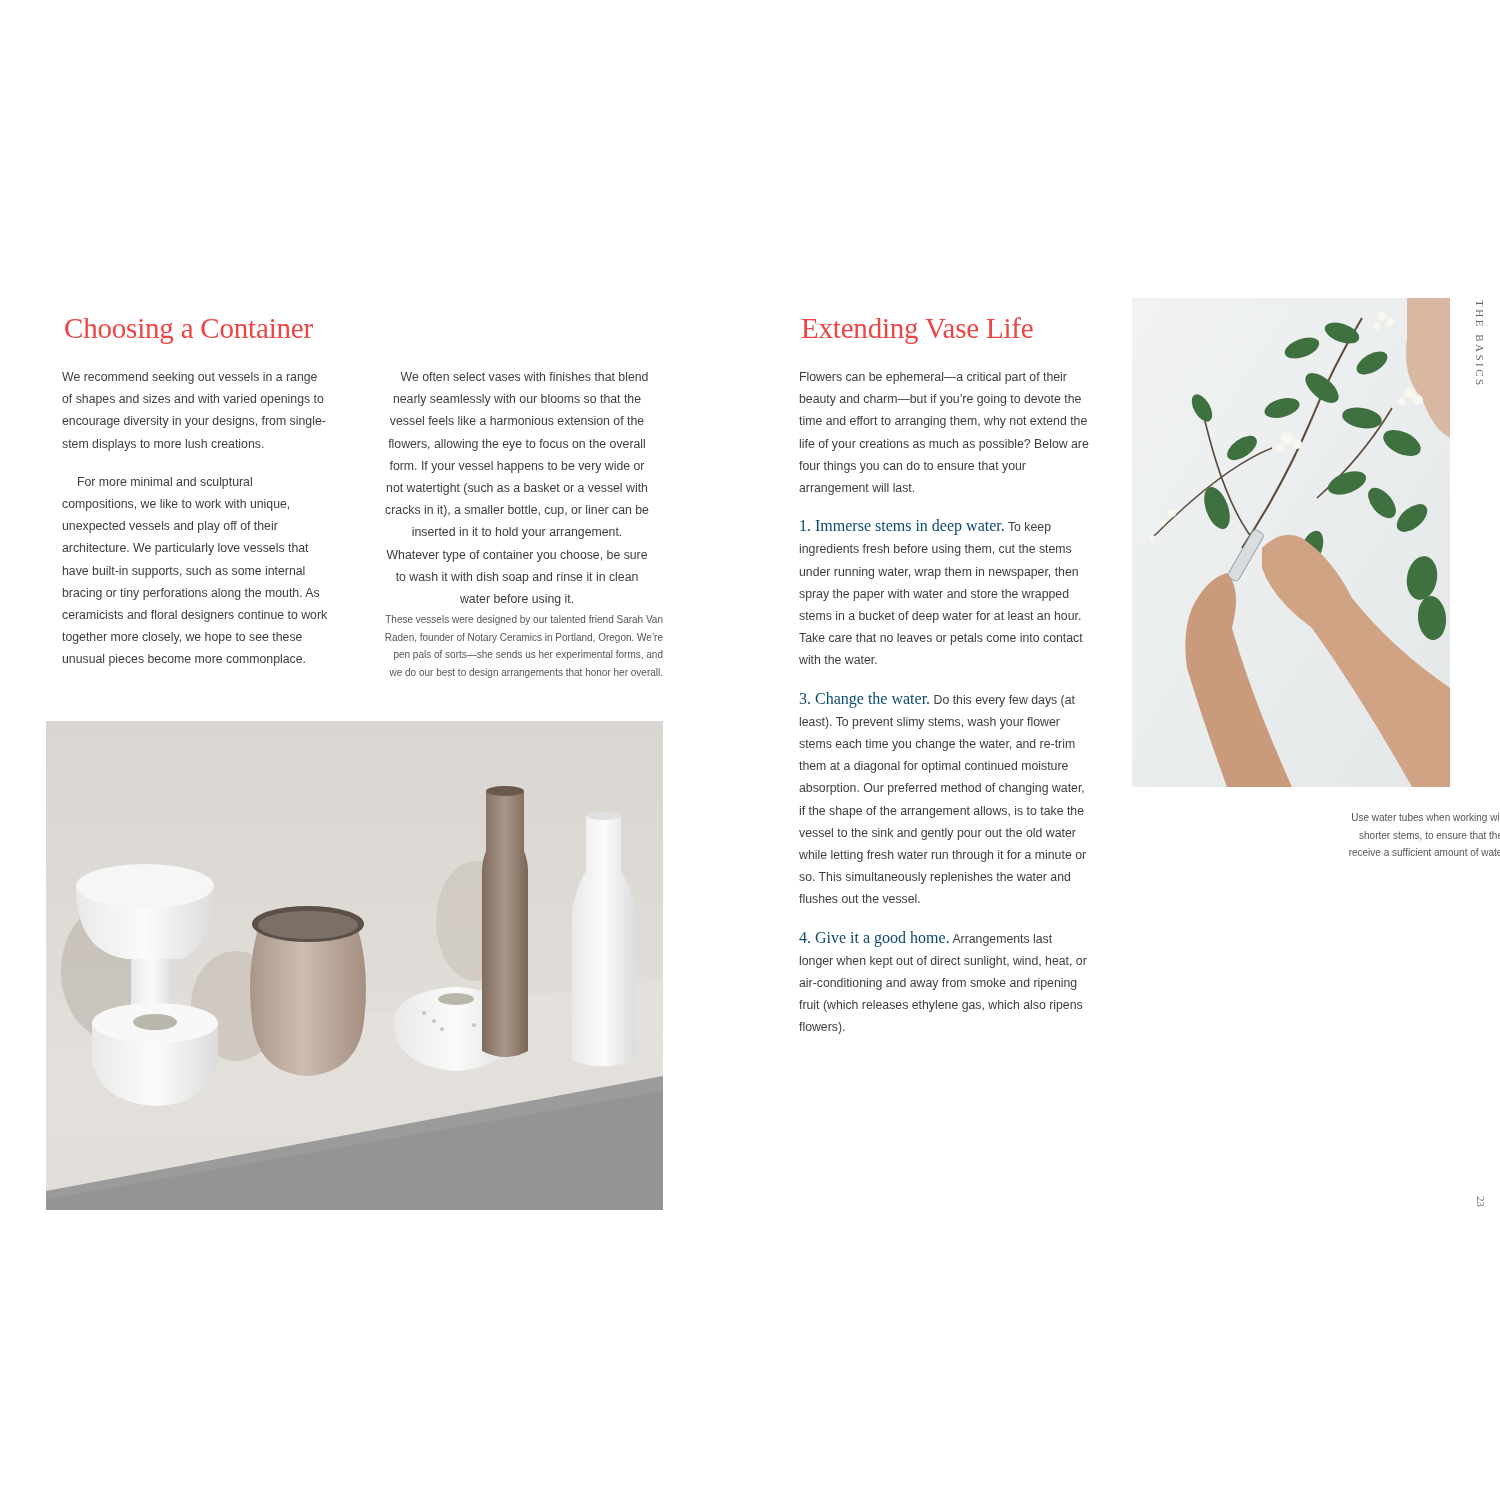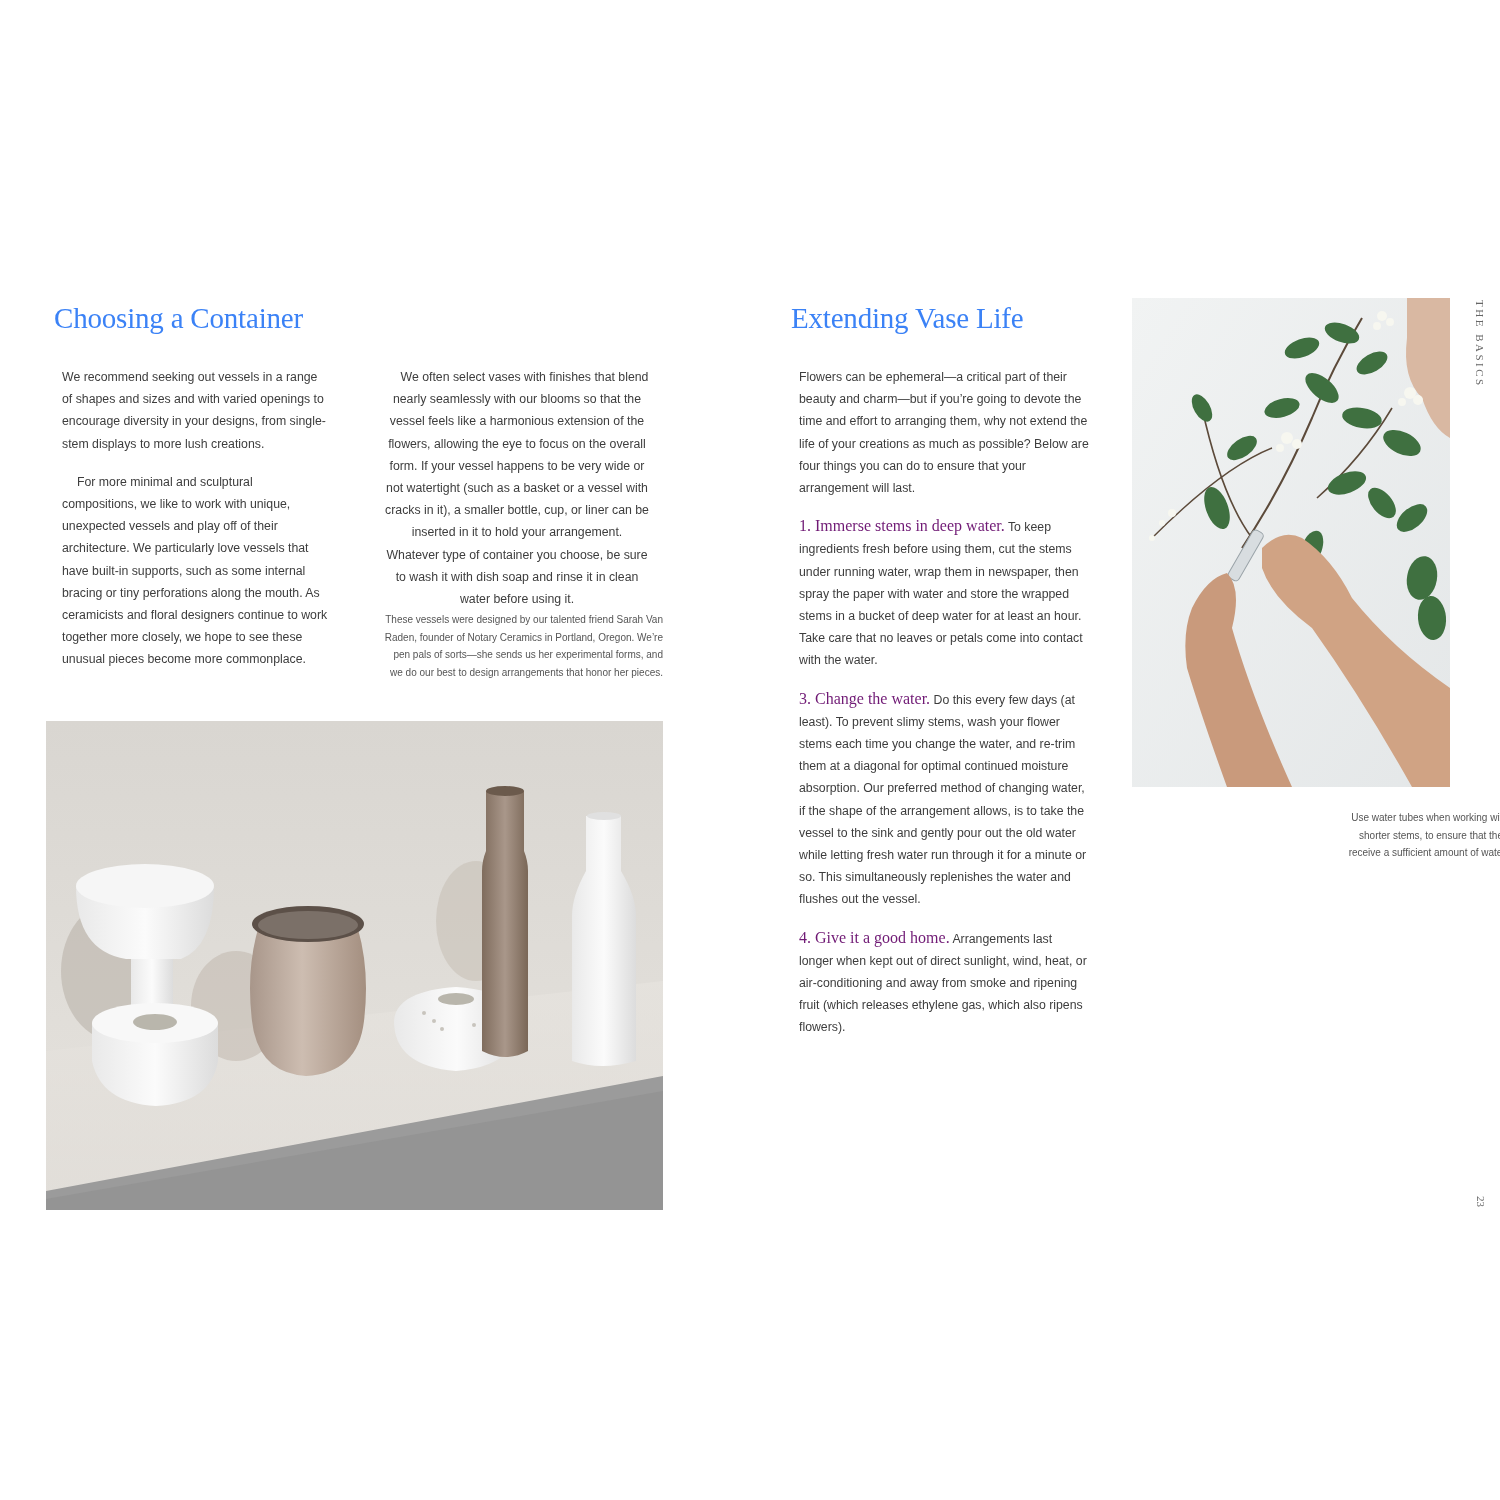--- a/index.html
+++ b/index.html
@@ -1,43 +1,43 @@
 <!DOCTYPE html>
 <html><head>
 <meta charset="utf-8">
 <style>
   html, body { margin:0; padding:0; background:#ffffff; }
   body { width:1500px; height:1500px; position:relative; overflow:hidden; color:#3a3a3a; }
   .abs { position:absolute; }
-  h2 { margin:8px; font-weight:normal; font-family:"Liberation Serif","DejaVu Serif",serif; font-size:29px; color:#3b82f6; letter-spacing:-0.2px; }
+  h2 { margin:18px; font-weight:normal; font-family:"Liberation Serif","DejaVu Serif",serif; font-size:29px; color:#ef4444; letter-spacing:-0.2px; }
   .body-text { font-family:"Liberation Sans","DejaVu Sans",sans-serif; font-size:12.3px; line-height:22.2px; color:#3d3d3d; }
   .body-text p { margin:16px; }
   .indent { text-indent:15px; }
   .caption { font-family:"Liberation Sans","DejaVu Sans",sans-serif; font-size:10px; line-height:17.5px; color:#555; text-align:right; }
   .step { margin-top:22px; }
-  .step-title { font-family:"Liberation Serif","DejaVu Serif",serif; font-size:16px; color:#701a75; }
+  .step-title { font-family:"Liberation Serif","DejaVu Serif",serif; font-size:16px; color:#0c4a6e; }
   .runner { writing-mode:vertical-rl; font-family:"Liberation Serif","DejaVu Serif",serif; font-size:11px; letter-spacing:2.5px; color:#666; }
   .folio { writing-mode:vertical-rl; font-family:"Liberation Serif","DejaVu Serif",serif; font-size:11px; color:#666; }
   .photo { overflow:hidden; }
 </style>
 </head>
 <body>
 
 <h2 class="abs" style="left:46px; top:294px;">Choosing a Container</h2>
 
 <div class="abs body-text" style="left:46px; top:350px; width:300px;">
   <p>We recommend seeking out vessels in a range of shapes and sizes and with varied openings to encourage diversity in your designs, from single-stem displays to more lush creations.</p>
   <p class="indent">For more minimal and sculptural compositions, we like to work with unique, unexpected vessels and play off of their architecture. We particularly love vessels that have built-in supports, such as some internal bracing or tiny perforations along the mouth. As ceramicists and floral designers continue to work together more closely, we hope to see these unusual pieces become more commonplace.</p>
 </div>
 
 <div class="abs body-text" style="left:369px; top:350px; width:296px;text-align:center;">
   <p class="indent">We often select vases with finishes that blend nearly seamlessly with our blooms so that the vessel feels like a harmonious extension of the flowers, allowing the eye to focus on the overall form. If your vessel happens to be very wide or not watertight (such as a basket or a vessel with cracks in it), a smaller bottle, cup, or liner can be inserted in it to hold your arrangement. Whatever type of container you choose, be sure to wash it with dish soap and rinse it in clean water before using it.</p>
 </div>
 
-<div class="abs caption" style="left:380px; top:611px; width:283px;">These vessels were designed by our talented friend Sarah Van Raden, founder of Notary Ceramics in Portland, Oregon. We’re pen pals of sorts—she sends us her experimental forms, and we do our best to design arrangements that honor her pieces.</div>
+<div class="abs caption" style="left:380px; top:611px; width:283px;">These vessels were designed by our talented friend Sarah Van Raden, founder of Notary Ceramics in Portland, Oregon. We’re pen pals of sorts—she sends us her experimental forms, and we do our best to design arrangements that honor her overall.</div>
 
 <div class="abs photo" style="left:46px; top:721px; width:617px; height:489px;">
   <svg width="617" height="489" viewBox="0 0 617 489">
     <defs>
       <linearGradient id="wall" x1="0" y1="0" x2="0" y2="1">
         <stop offset="0" stop-color="#d9d6d1"></stop>
           <stop offset="1" stop-color="#e6e3de"></stop>
       </linearGradient>
       <linearGradient id="tbl" x1="0" y1="0" x2="0" y2="1">
         <stop offset="0" stop-color="#e8e5e0"></stop>

